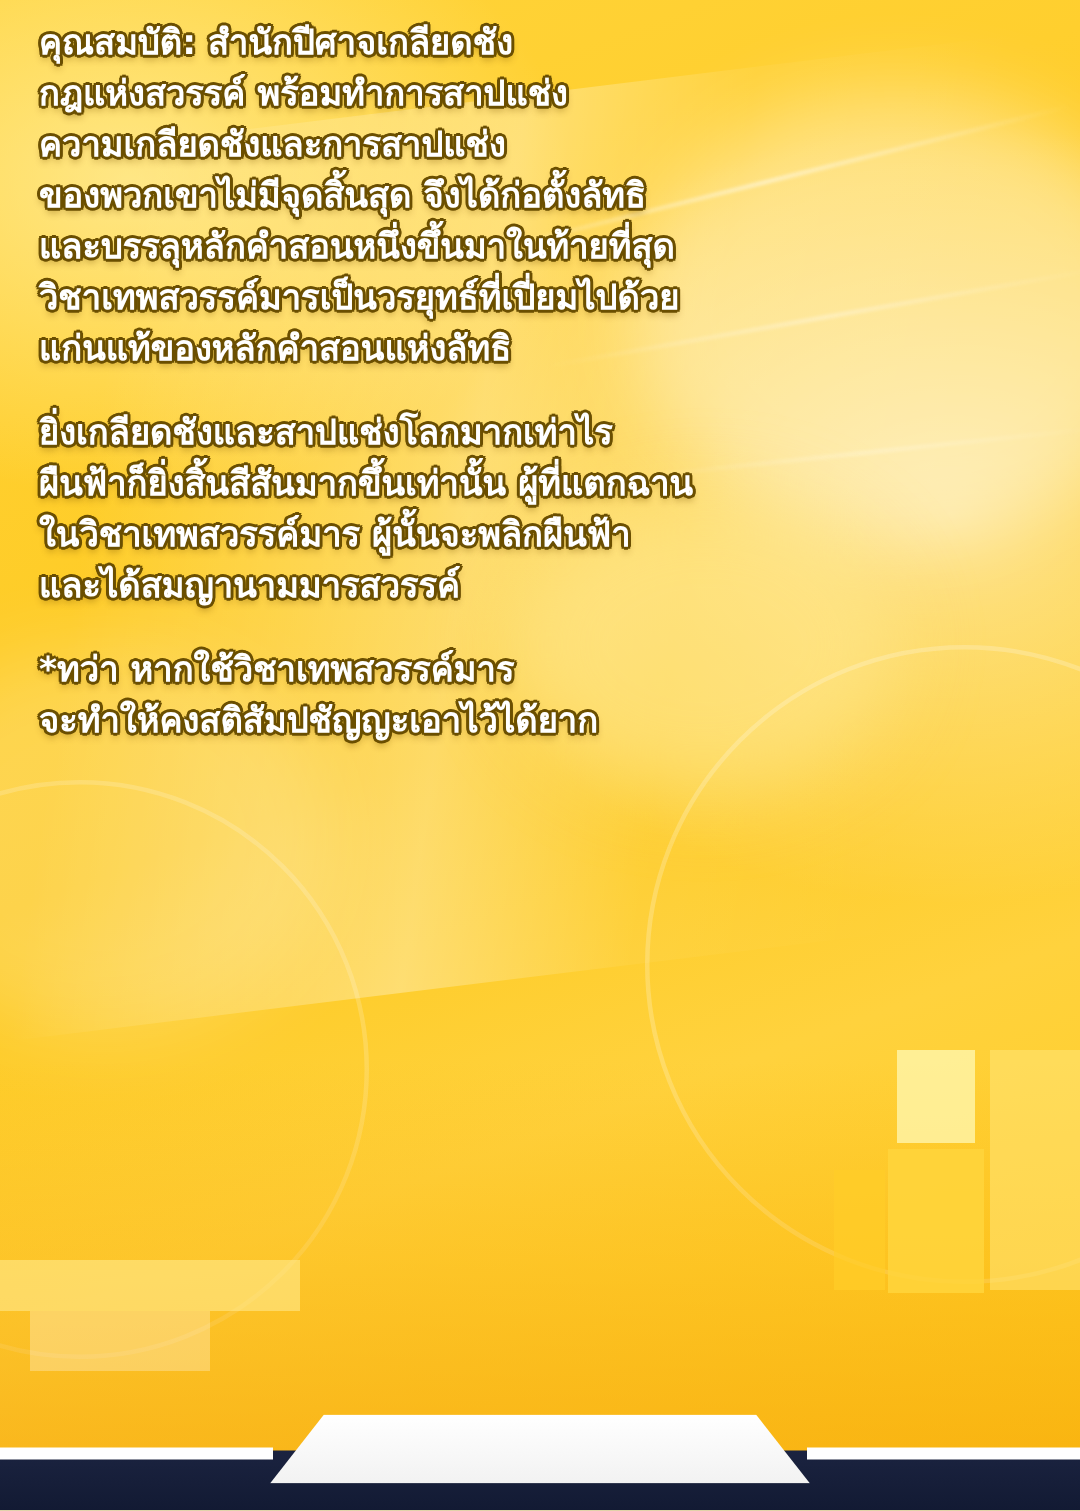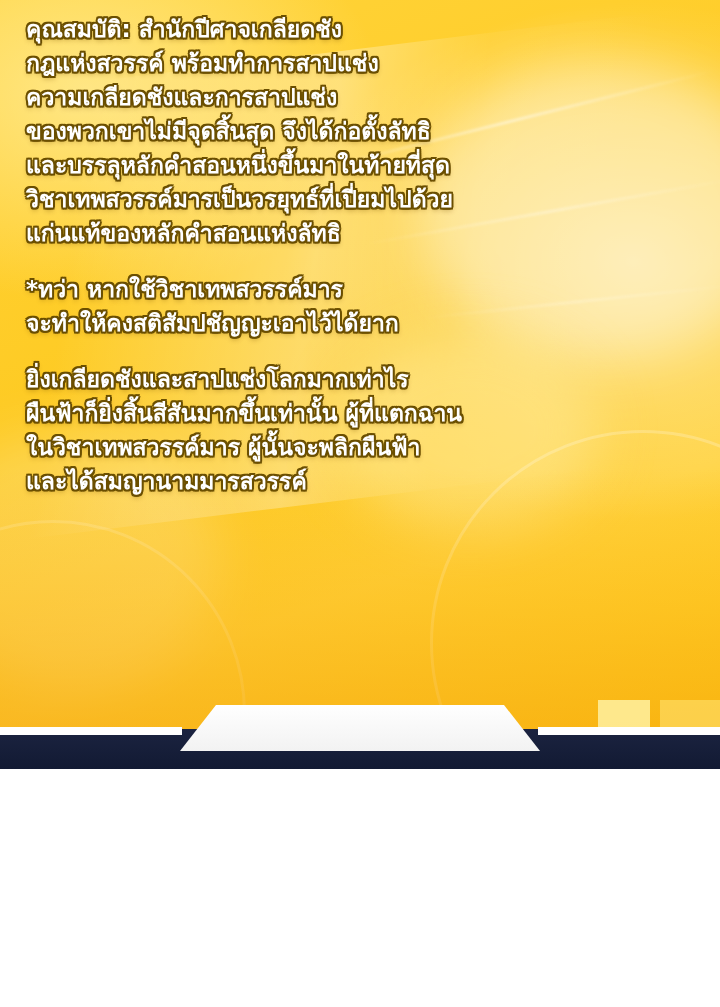--- a/index.html
+++ b/index.html
@@ -6,21 +6,21 @@
     margin: 0;
     padding: 0;
     background: #ffffff;
   }
   body {
     font-family: "DejaVu Sans", "Liberation Sans", sans-serif;
   }
   .page {
     position: relative;
     width: 720px;
-    height: 769px;
+    height: 1007px;
     overflow: hidden;
     background:
       radial-gradient(ellipse 560px 420px at 88% 34%, rgba(255,255,255,0.50) 0%, rgba(255,255,255,0.0) 62%),
       radial-gradient(ellipse 420px 300px at 12% 12%, rgba(255,248,200,0.55) 0%, rgba(255,248,200,0) 70%),
       linear-gradient(160deg, #ffd43b 0%, #ffcf2e 22%, #fdc91f 48%, #ffd23d 70%, #ffc916 100%);
   }
 
   
   .bg-layer { position: absolute; inset: 0; }
 
@@ -159,26 +159,26 @@
   </div>
 
   <div class="content">
     <p class="para">คุณสมบัติ: สำนักปีศาจเกลียดชัง
 กฎแห่งสวรรค์ พร้อมทำการสาปแช่ง
 ความเกลียดชังและการสาปแช่ง
 ของพวกเขาไม่มีจุดสิ้นสุด จึงได้ก่อตั้งลัทธิ
 และบรรลุหลักคำสอนหนึ่งขึ้นมาในท้ายที่สุด
 วิชาเทพสวรรค์มารเป็นวรยุทธ์ที่เปี่ยมไปด้วย
 แก่นแท้ของหลักคำสอนแห่งลัทธิ</p>
-    <p class="para">*ทว่า หากใช้วิชาเทพสวรรค์มาร
-จะทำให้คงสติสัมปชัญญะเอาไว้ได้ยาก</p>
     <p class="para">ยิ่งเกลียดชังและสาปแช่งโลกมากเท่าไร
 ผืนฟ้าก็ยิ่งสิ้นสีสันมากขึ้นเท่านั้น ผู้ที่แตกฉาน
 ในวิชาเทพสวรรค์มาร ผู้นั้นจะพลิกผืนฟ้า
 และได้สมญานามมารสวรรค์</p>
+    <p class="para">*ทว่า หากใช้วิชาเทพสวรรค์มาร
+จะทำให้คงสติสัมปชัญญะเอาไว้ได้ยาก</p>
   </div>
 
   <div class="bottom-bar"></div>
   <div class="bottom-edge-left"></div>
   <div class="bottom-edge-right"></div>
   <div class="bottom-notch"></div>
 
 </div>
 
 </body></html>

